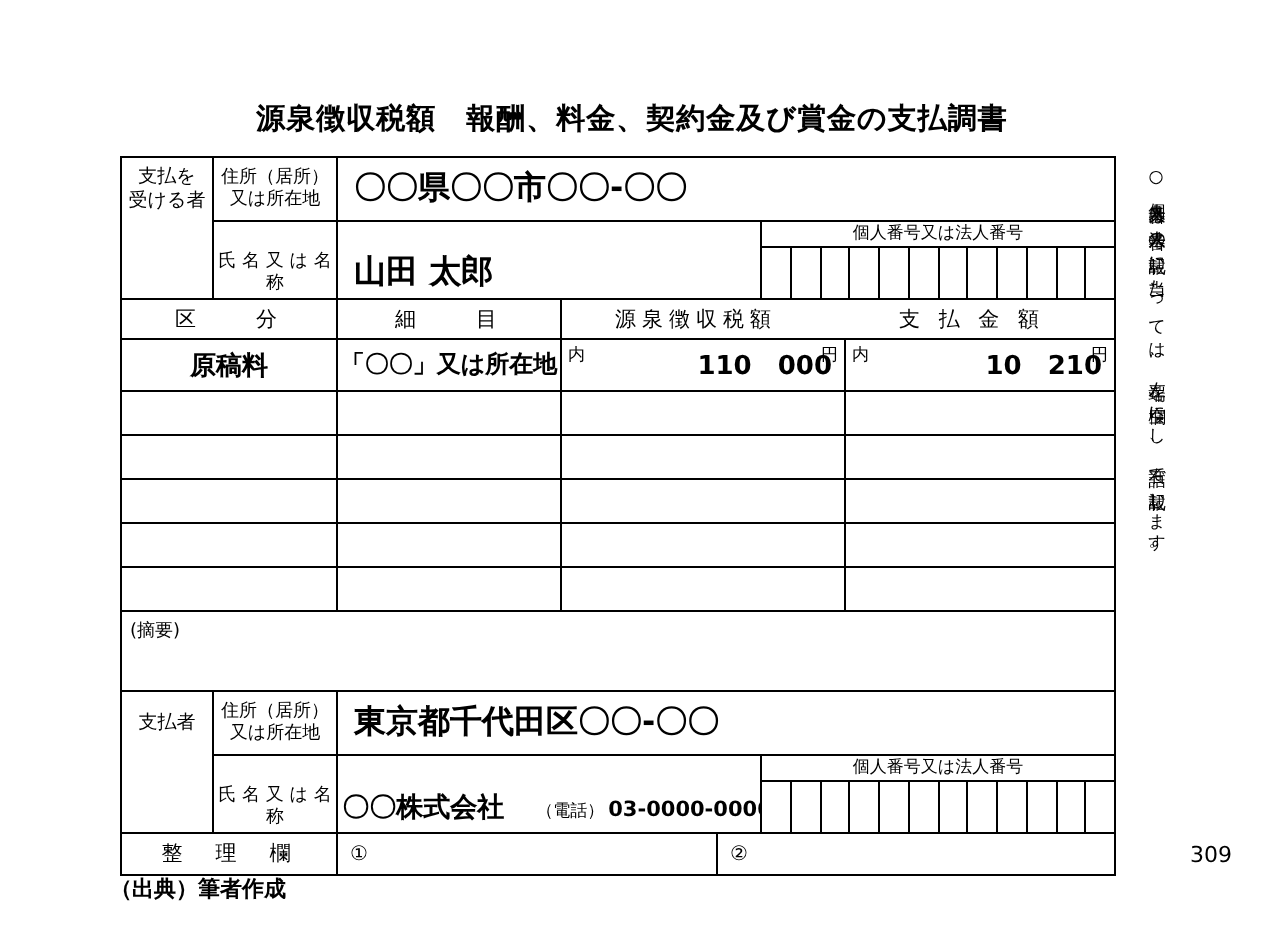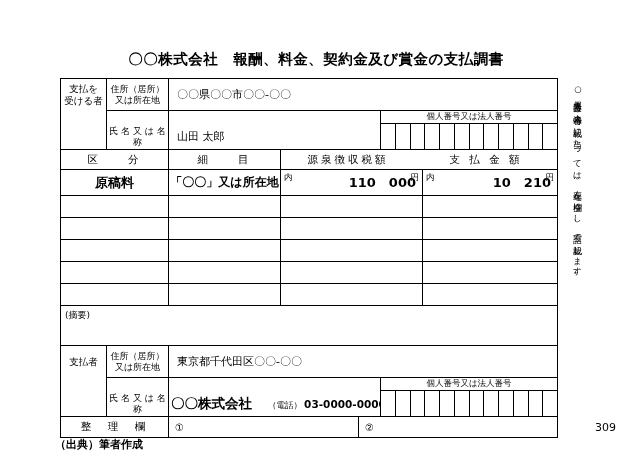--- a/index.html
+++ b/index.html
@@ -58,22 +58,22 @@
     white-space: nowrap;
   }
   .cell:last-child { border-right: none; }
   .lbl-vert {
     font-size: 9px;
     line-height: 1.15;
     text-align: center;
     white-space: normal;
   }
   .val-lg {
-    font-size: 11px;
-    font-weight: normal;
+    font-size: 16px;
+    font-weight: bold;
     justify-content: flex-start;
     padding-left: 8px;
   }
   
   .hdr-left {
     width: 46px;
     font-size: 9.5px;
     line-height: 1.25;
     text-align: center;
     white-space: normal;
@@ -181,21 +181,21 @@
     right: 16px;
     top: 421px;
     font-size: 11px;
   }
 </style>
 </head>
 <body>
 
 <div class="page">
 
-  <div class="title">〇〇株式会社　報酬、料金、契約金及び賞金の支払調書</div>
+  <div class="title">源泉徴収税額　報酬、料金、契約金及び賞金の支払調書</div>
 
   <div class="form">
 
     <div class="row">
       <div class="cell hdr-left" style="width:46px;height:32px;border-bottom:none;">支払を
 受ける者</div>
       <div class="cell lbl-vert" style="width:62px;height:32px;">住所（居所）
 又は所在地</div>
       <div class="cell val-lg" style="width:388px;height:32px;border-right:none;">〇〇県〇〇市〇〇-〇〇</div>
     </div>

